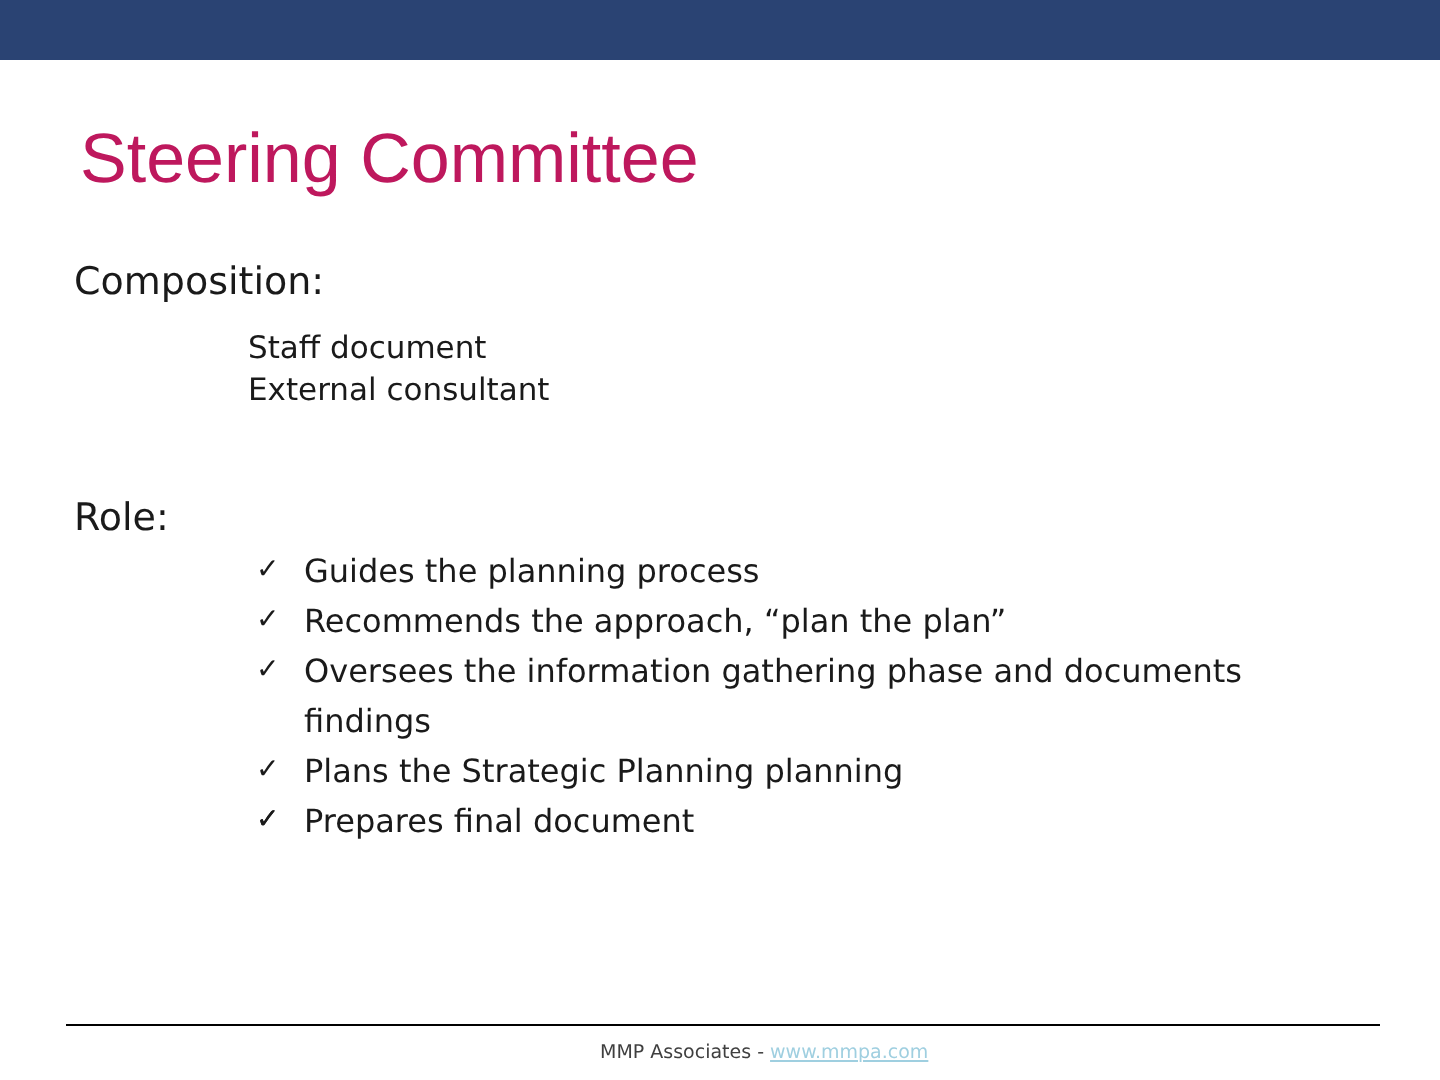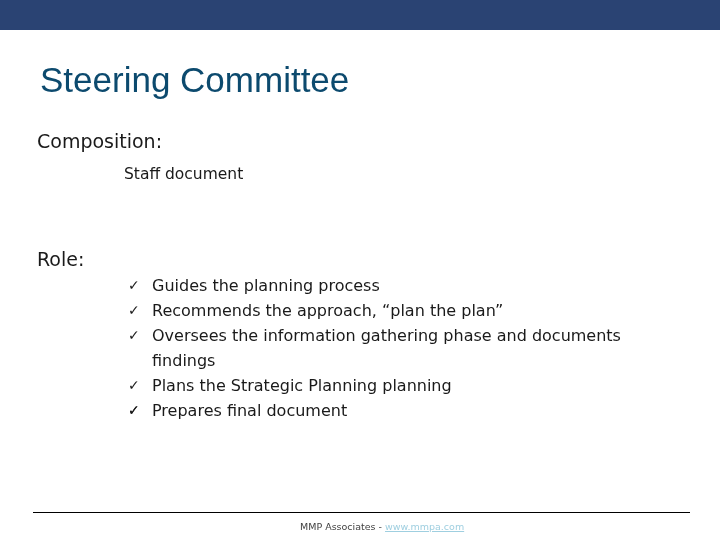--- a/index.html
+++ b/index.html
@@ -33,21 +33,21 @@
   }
 
   
   #title {
     position: absolute;
     left: 40px;
     top: 58px;
     font-size: 35px;
     line-height: 44px;
     font-weight: normal;
-    color: #0c4a6e;
+    color: #be185d;
     font-family: "Liberation Sans", sans-serif;
     letter-spacing: 0px;
     white-space: nowrap;
     text-align: right;
   }
 
   
   #body-content {
     position: absolute;
     left: 0;
@@ -144,20 +144,21 @@
   <div id="top-bar"></div>
 
   <div id="title">Steering Committee</div>
 
   <div id="body-content">
 
     <div class="heading" id="heading-composition">Composition:</div>
 
     <div id="composition-list">
       <div class="plain-item">Staff document</div>
+      <div class="plain-item">External consultant</div>
     </div>
 
     <div class="heading" id="heading-role">Role:</div>
 
     <div id="role-list">
       <div class="check-item">
         <span class="check-mark">✓</span>
         <span>Guides the planning process</span>
       </div>
       <div class="check-item">

